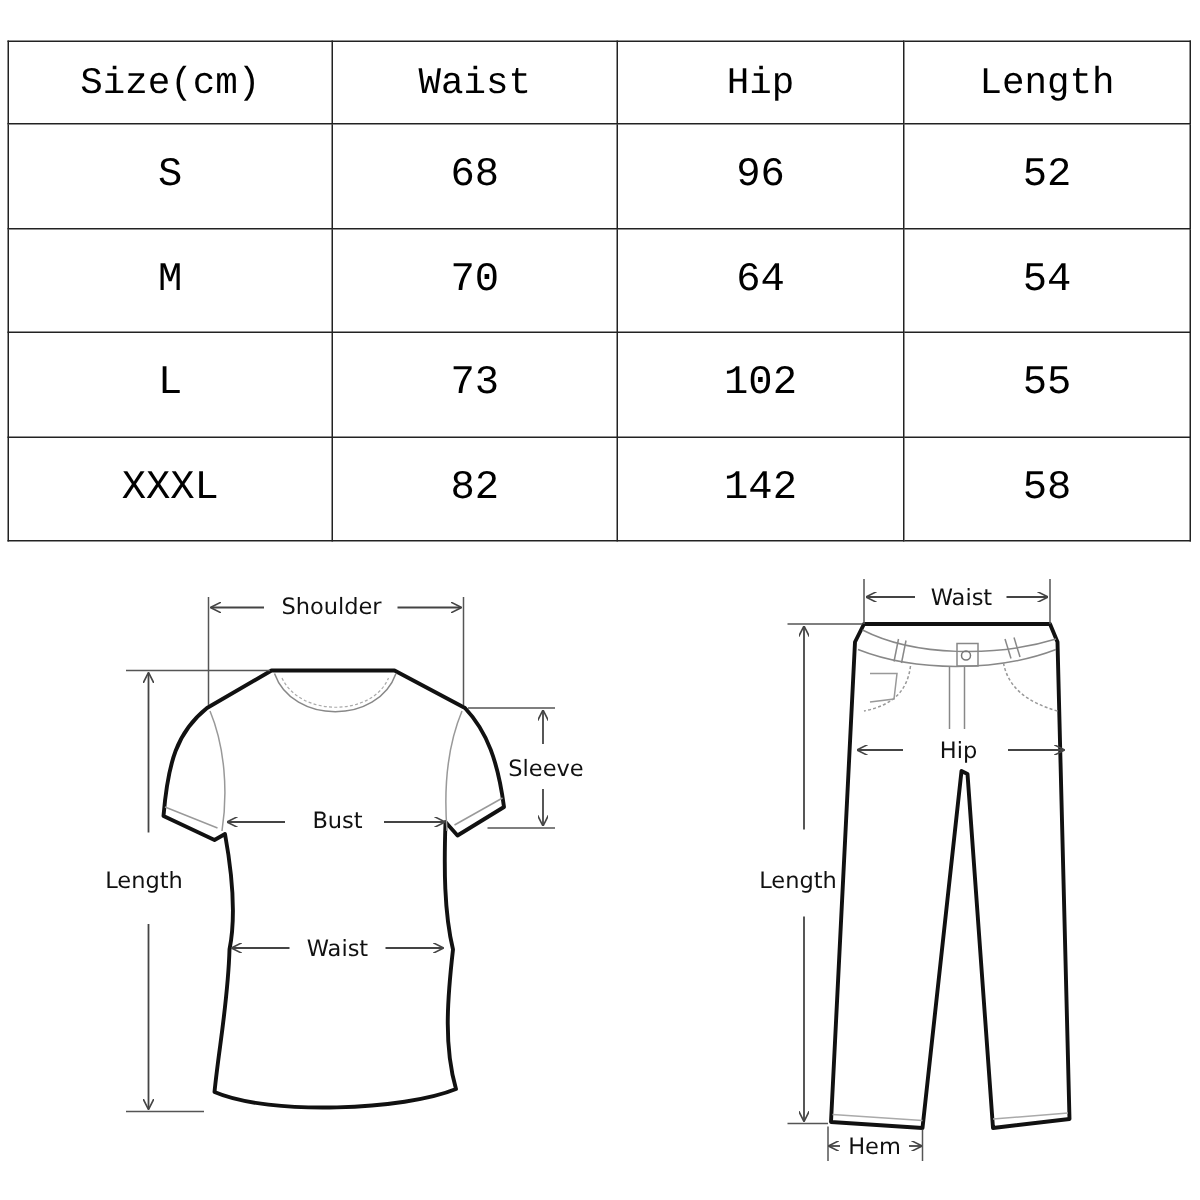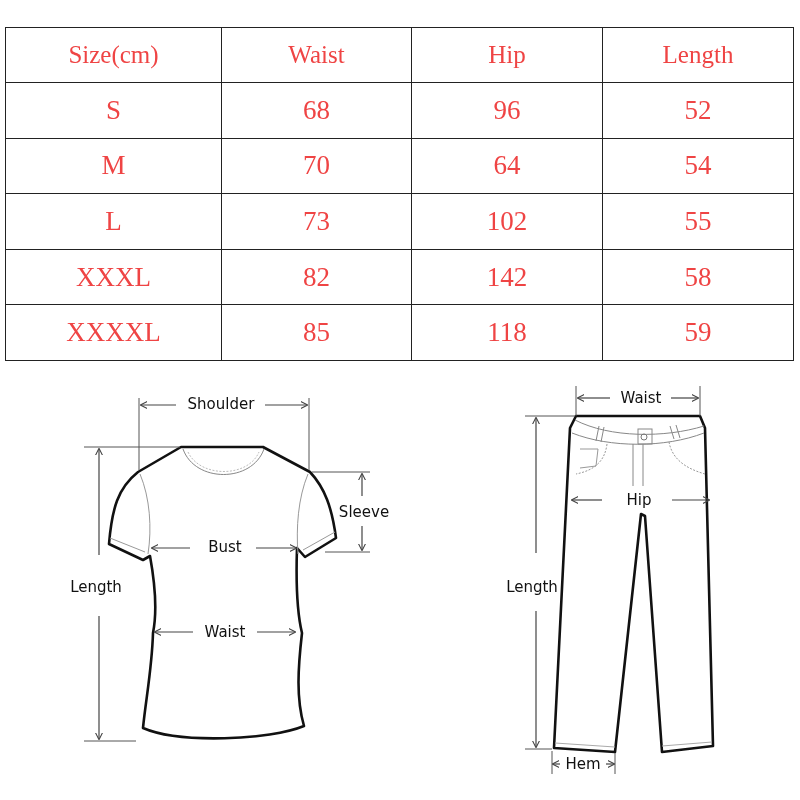--- a/index.html
+++ b/index.html
@@ -3,21 +3,21 @@
 <meta charset="utf-8">
 <style>
   html, body { margin: 0; padding: 0; background: #ffffff; }
   body { width: 800px; height: 800px; position: relative; overflow: hidden; font-family: "Liberation Sans", sans-serif; color: #111; }
   .size-table {
     position: absolute; left: 5px; top: 27px; width: 788px; height: 334px;
     border-collapse: collapse; table-layout: fixed;
   }
   .size-table td, .size-table th {
     border: 1.5px solid #222; text-align: center; padding: 0;
-    font-family: Liberation Serif, serif; font-weight: normal; color: #ef4444;
+    font-family: Liberation Mono, monospace; font-weight: normal; color: #000000;
   }
   .size-table th { height: 54px; font-size: 25px; }
   .size-table td { height: 38px; font-size: 27px; }
   .col-size { width: 216px; }
   .col-waist { width: 190px; }
   .col-hip { width: 191px; }
   .col-length { width: 191px; }
   .diagram { position: absolute; top: 378px; }
   .diagram svg text { font-family: "DejaVu Sans", sans-serif; fill: #111; }
 </style>
@@ -56,26 +56,20 @@
       <td>L</td>
       <td>73</td>
       <td>102</td>
       <td>55</td>
     </tr>
     <tr>
       <td>XXXL</td>
       <td>82</td>
       <td>142</td>
       <td>58</td>
-    </tr>
-    <tr>
-      <td>XXXXL</td>
-      <td>85</td>
-      <td>118</td>
-      <td>59</td>
     </tr>
   </tbody>
 </table>
 
 <div class="diagram" style="left:0; width:420px; height:400px;">
   <svg width="420" height="400" viewBox="0 370 420 400">
     <defs>
       <marker id="arr" viewBox="0 0 10 10" refX="9" refY="5" markerWidth="6" markerHeight="6" orient="auto-start-reverse">
         <path d="M0,0 L10,5 L0,10" fill="none" stroke="#444" stroke-width="1.5"></path>
       </marker>

